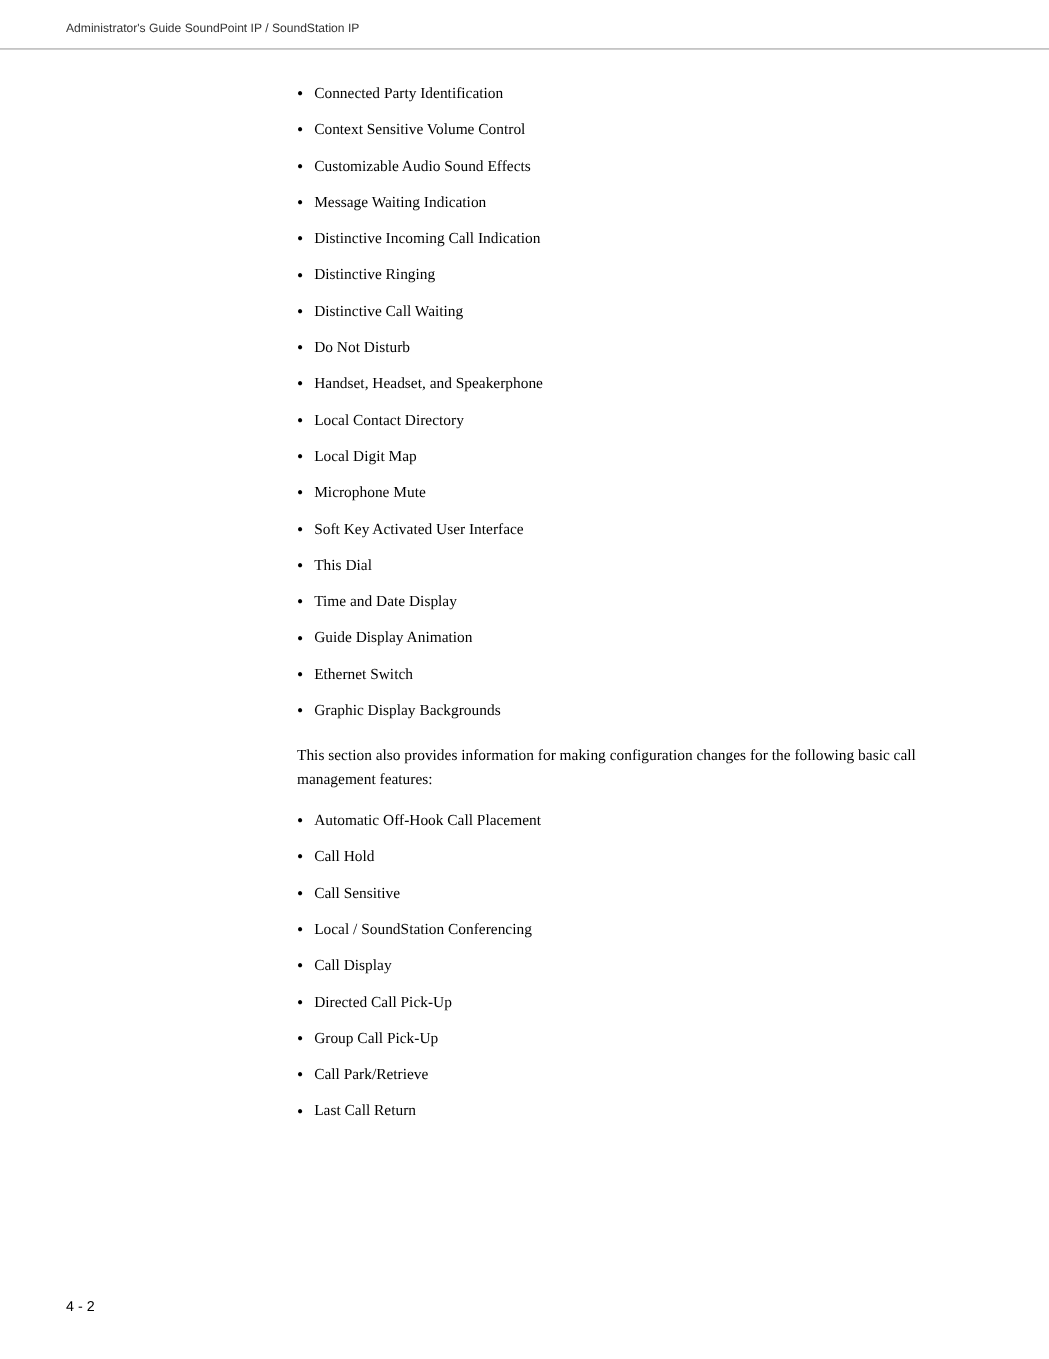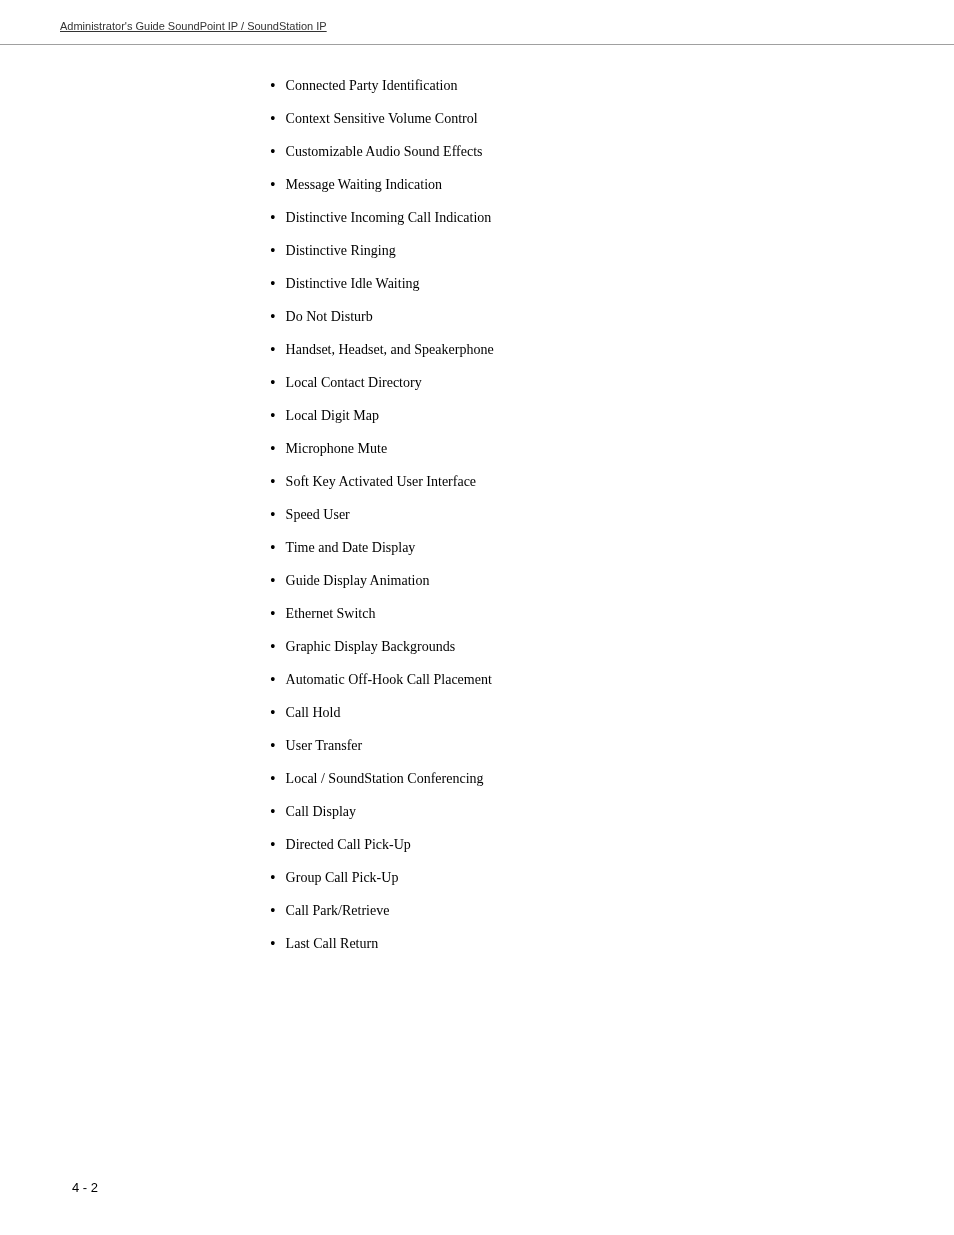--- a/index.html
+++ b/index.html
@@ -21,21 +21,20 @@
     .header {
       padding: 18px 60px 10px 60px;
       border-bottom: 1.5px solid #a0a0a0;
       margin-bottom: 0;
     }
 
     .header-text {
       font-size: 11px;
       color: #333333;
       font-family: Arial, sans-serif;
-      text-decoration: underline;
     }
 
     .main-content {
       padding: 30px 60px 40px 270px;
     }
 
     .bullet-list {
       list-style: none;
       margin: 0;
       padding: 0;
@@ -68,21 +67,21 @@
       font-size: 14px;
       color: #000000;
       line-height: 1.6;
       margin: 18px 0 14px 0;
       font-family: "Times New Roman", Times, serif;
     }
 
     .footer {
       position: absolute;
       bottom: 40px;
-      left: 72px;
+      left: 60px;
       font-size: 13px;
       color: #000000;
       font-family: Arial, sans-serif;
     }
   </style>
 </head>
 <body>
 
 <div class="header">
   <span class="header-text">Administrator's Guide SoundPoint IP / SoundStation IP</span>
@@ -109,21 +108,21 @@
       <li>
         <span class="bullet-dot">•</span>
         <a class="link" href="#">Distinctive Incoming Call Indication</a>
       </li>
       <li>
         <span class="bullet-dot">•</span>
         <a class="link" href="#">Distinctive Ringing</a>
       </li>
       <li>
         <span class="bullet-dot">•</span>
-        <a class="link" href="#">Distinctive Idle Waiting</a>
+        <a class="link" href="#">Distinctive Call Waiting</a>
       </li>
       <li>
         <span class="bullet-dot">•</span>
         <a class="link" href="#">Do Not Disturb</a>
       </li>
       <li>
         <span class="bullet-dot">•</span>
         <a class="link" href="#">Handset, Headset, and Speakerphone</a>
       </li>
       <li>
@@ -137,53 +136,54 @@
       <li>
         <span class="bullet-dot">•</span>
         <a class="link" href="#">Microphone Mute</a>
       </li>
       <li>
         <span class="bullet-dot">•</span>
         <a class="link" href="#">Soft Key Activated User Interface</a>
       </li>
       <li>
         <span class="bullet-dot">•</span>
-        <a class="link" href="#">Speed User</a>
+        <a class="link" href="#">This Dial</a>
       </li>
       <li>
         <span class="bullet-dot">•</span>
         <a class="link" href="#">Time and Date Display</a>
       </li>
       <li>
         <span class="bullet-dot">•</span>
         <a class="link" href="#">Guide Display Animation</a>
       </li>
       <li>
         <span class="bullet-dot">•</span>
         <a class="link" href="#">Ethernet Switch</a>
       </li>
       <li>
         <span class="bullet-dot">•</span>
         <a class="link" href="#">Graphic Display Backgrounds</a>
       </li>
     </ul>
 
+  <p class="description-text">This section also provides information for making configuration changes for the following basic call management features:</p>
 
   <ul class="bullet-list" id="list2">
       <li>
         <span class="bullet-dot">•</span>
         <a class="link" href="#">Automatic Off-Hook Call Placement</a>
       </li>
       <li>
         <span class="bullet-dot">•</span>
         <a class="link" href="#">Call Hold</a>
       </li>
       <li>
         <span class="bullet-dot">•</span>
-        <a class="link" href="#">User Transfer</a>
+        <a class="link" href="#">Call Sensitive</a>
       </li>
       <li>
         <span class="bullet-dot">•</span>
         <a class="link" href="#">Local / SoundStation Conferencing</a>
       </li>
       <li>
         <span class="bullet-dot">•</span>
         <a class="link" href="#">Call Display</a>
       </li>
       <li>

